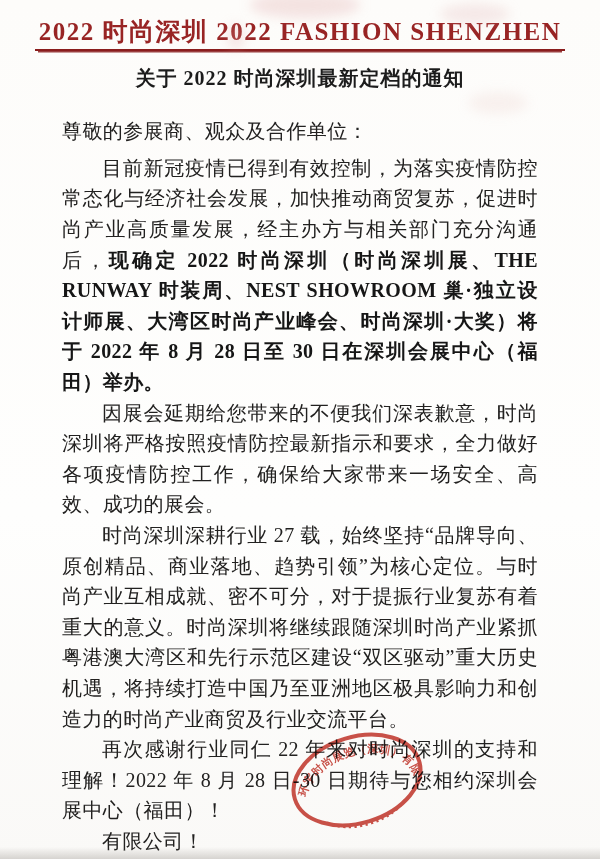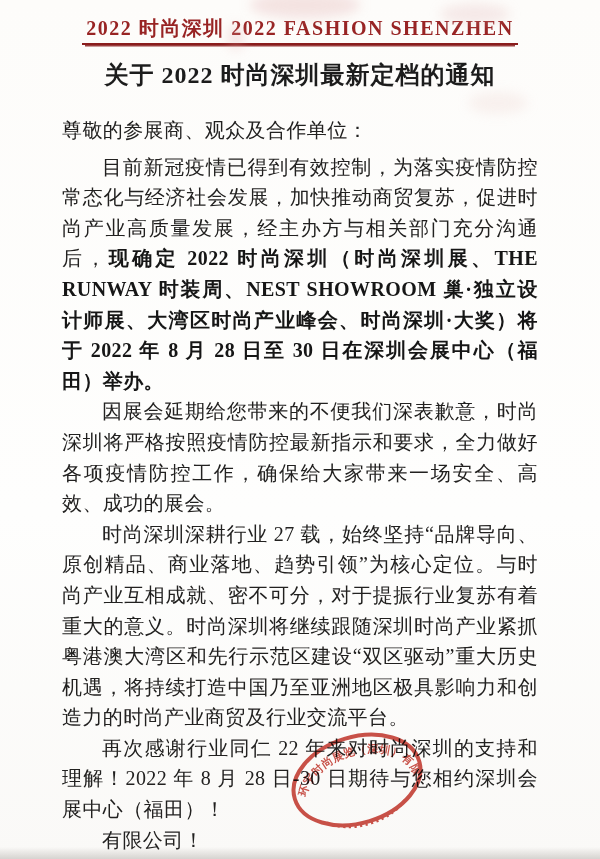--- a/index.html
+++ b/index.html
@@ -28,34 +28,34 @@
   .smudge.s4 { left: 228px; top: 24px; width: 16px;  height: 26px; background: rgba(228,170,170,.28); }
   .scan-bottom {
     position: absolute; left: 0; bottom: 0; width: 100%; height: 12px;
     background: linear-gradient(180deg, rgba(120,114,106,0) 0%, rgba(120,114,106,.28) 100%);
     pointer-events: none;
   }
 
   .title-wrap { text-align: center; padding-top: 16px; }
   .doc-title {
     display: inline-block;
-    font-size: 20px;
+    font-size: 25px;
     font-weight: 700;
     letter-spacing: 1.5px;
     color: #982424;
     line-height: 1.25;
     padding: 0 4px 2px 4px;
     border-bottom: 2.5px solid #8a1d1d;
     box-shadow: 0 4.5px 0 -3px rgba(138,29,29,.85);
     white-space: nowrap;
   }
   .doc-subtitle {
     margin-top: 14px;
     text-align: center;
-    font-size: 24px;
+    font-size: 20px;
     font-weight: 700;
     color: #1c1c1c;
     letter-spacing: 1px;
   }
 
   .content {
     width: 476px;
     margin: 24px auto 0 auto;
     font-size: 20px;
     line-height: 30.6px;

